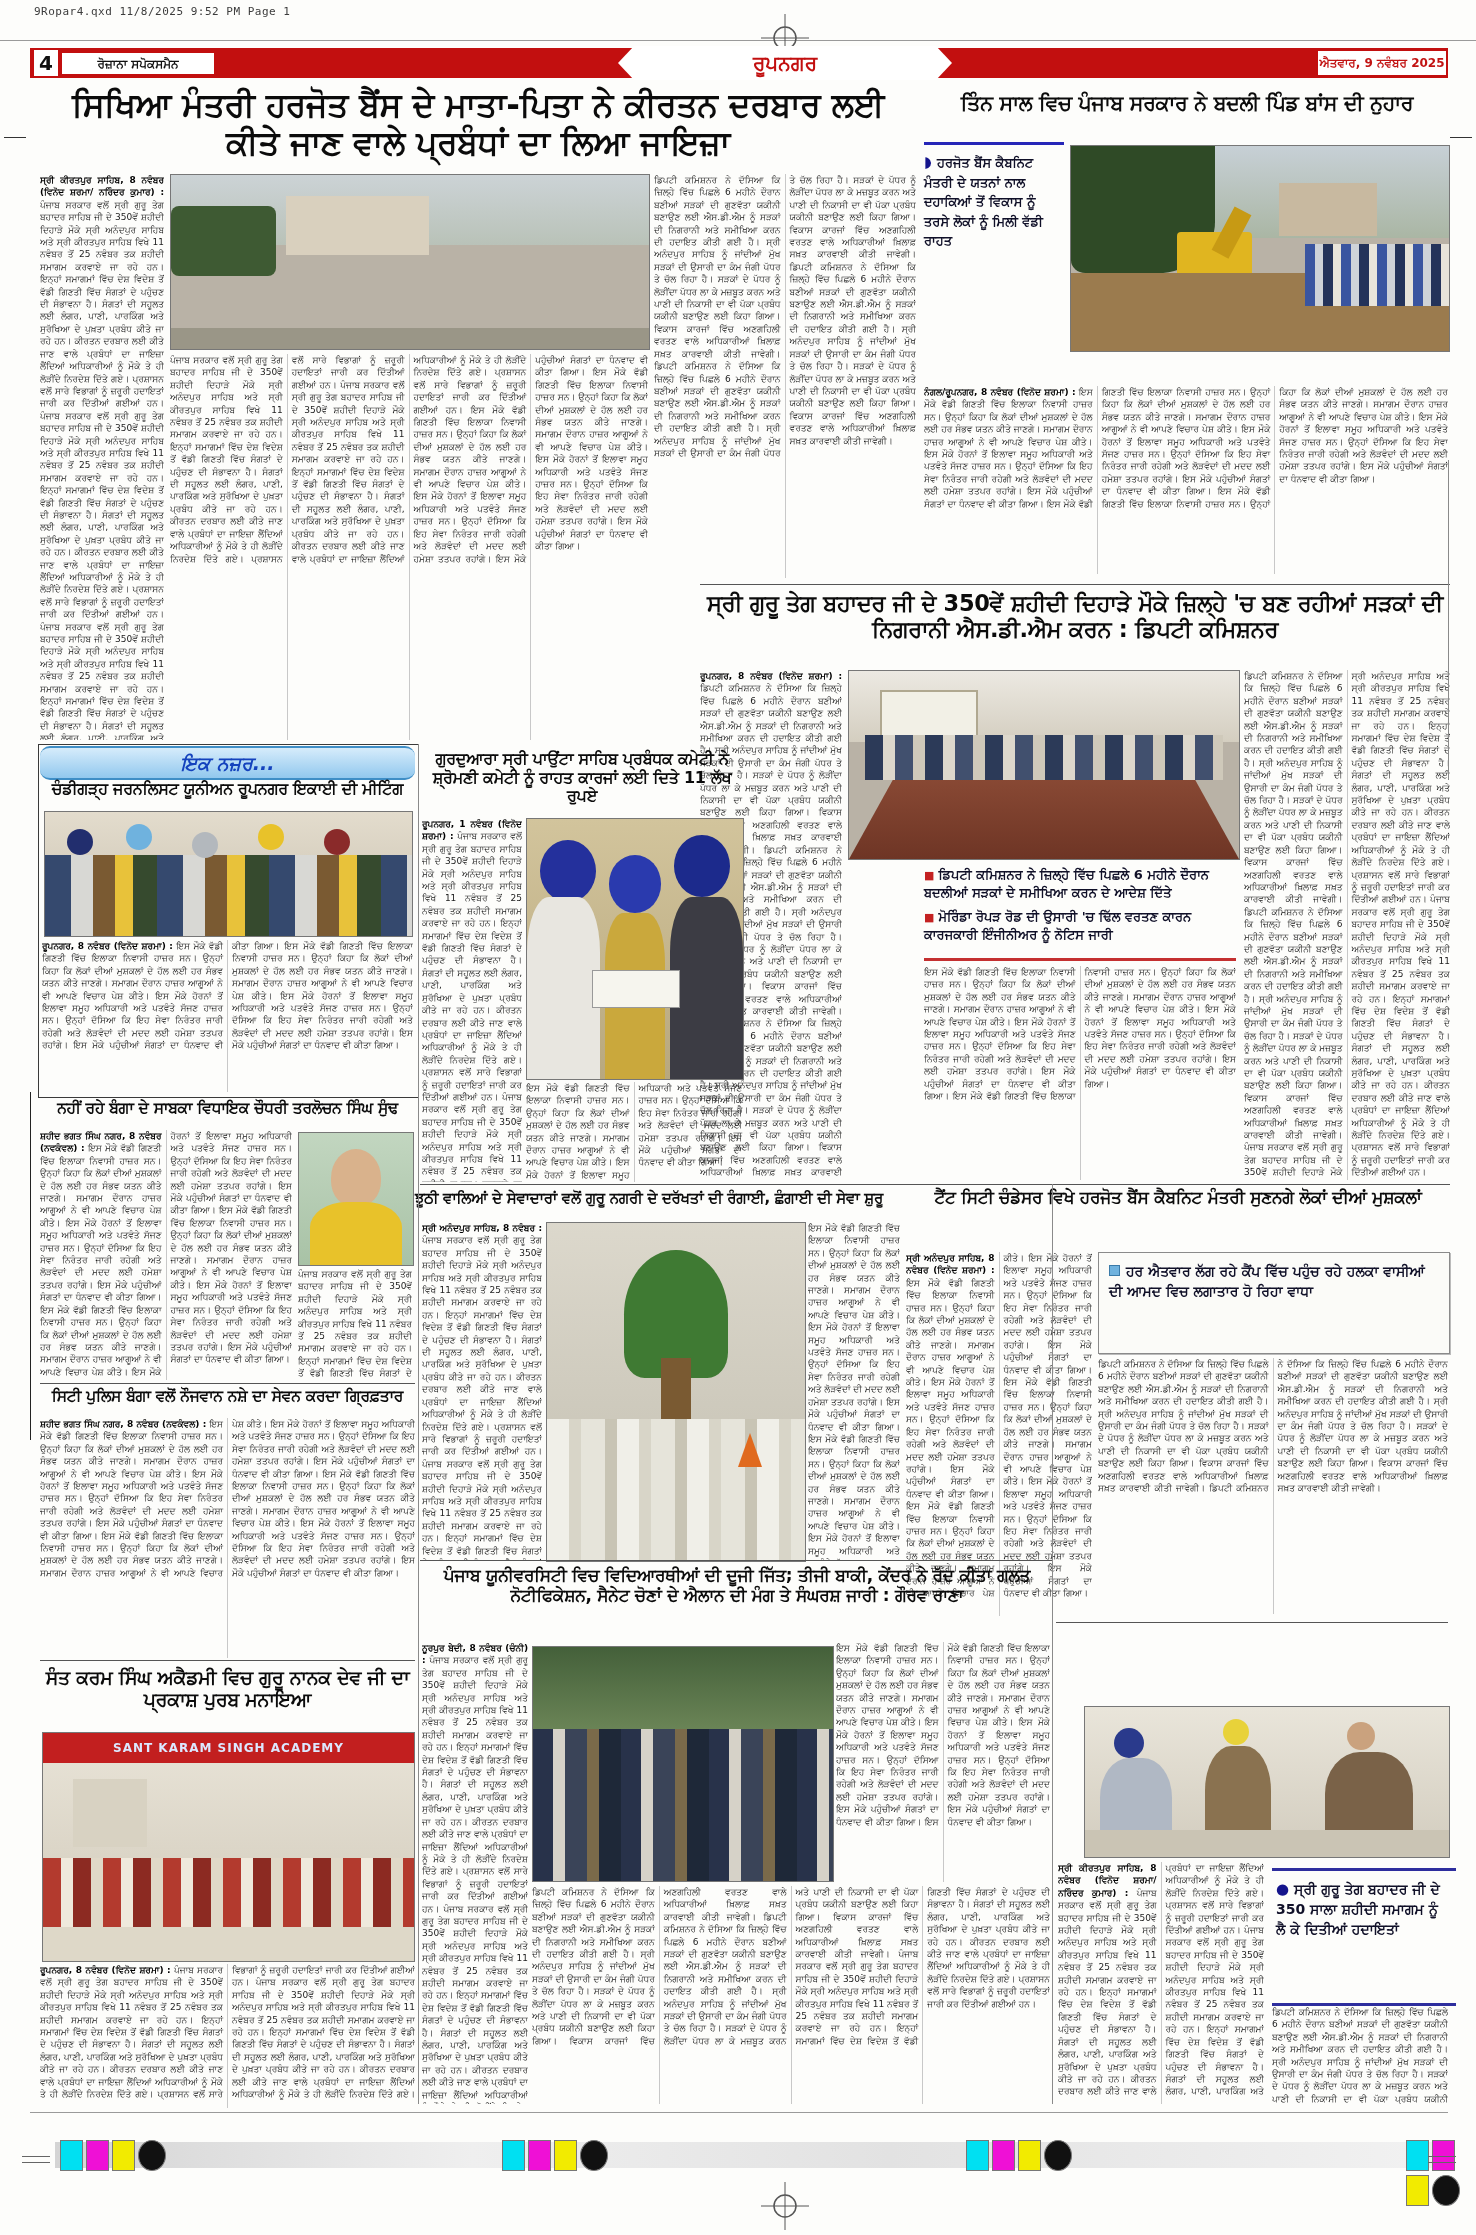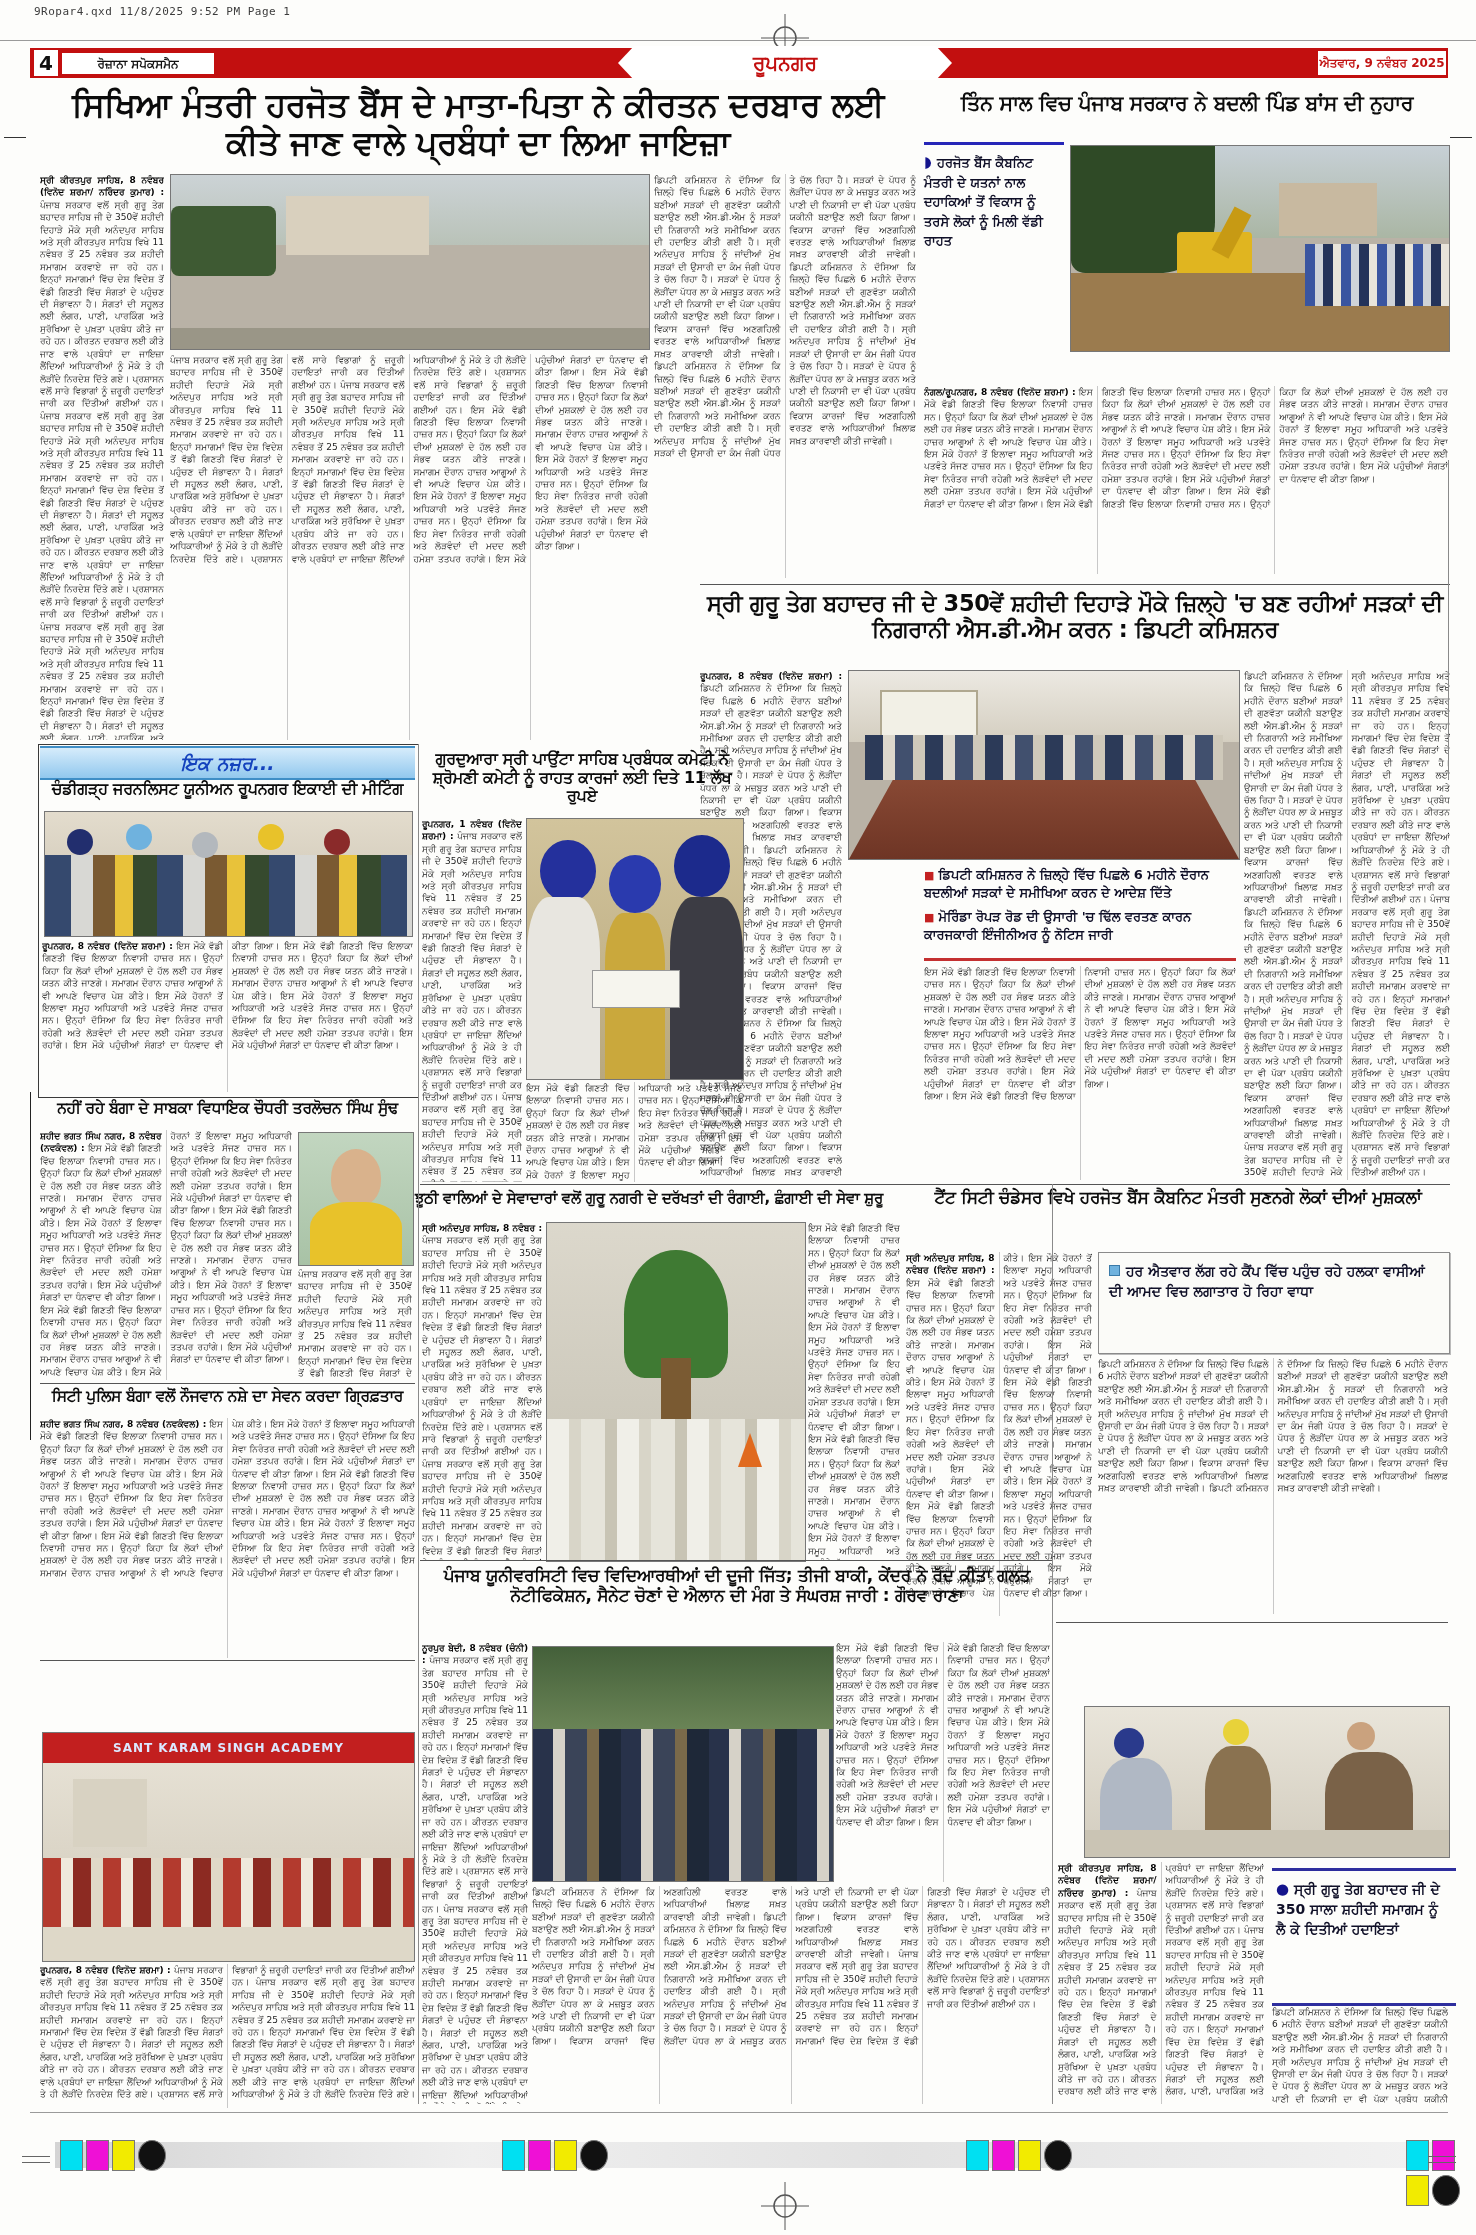--- a/index.html
+++ b/index.html
@@ -26,21 +26,21 @@
   .txt b{font-weight:bold;color:#000;}
   
   .photo{background:#b9b2a6;overflow:hidden;border:1px solid #777;}
   .ph{position:absolute;}
   
   .bigbullet{font-weight:bold;font-size:13px;line-height:1.35;color:#101028;}
   .redsq{color:#c42222;font-size:11px;margin-right:4px;}
   .bluedot{color:#14148c;font-size:15px;margin-right:5px;}
   .iknazar{background:linear-gradient(#d6ecfb,#92c8ee);border-top:2px solid #3f8ec6;border-bottom:2px solid #3f8ec6;
            display:flex;align-items:center;justify-content:center;font-weight:bold;font-style:italic;
-           font-size:19px;color:#1442bd;}
+           font-size:19px;color:#1442bd;border-radius:10px;}
   .boxed{border:1px solid #3a3a3a;}
   .tentbox{border:1px solid #8a8a8a;background:#fbfbf8;box-shadow:1px 1px 0 #bbb;padding:8px 10px;}
   .smobox{border-top:3px solid #2e2e9e;border-bottom:3px solid #2e2e9e;padding:8px 4px;}
   .swatch{width:21px;height:29px;display:inline-block;margin-right:3px;border:1px solid #777;}
 </style>
 </head>
 <body>
 
 <div id="page">
 
@@ -158,20 +158,21 @@
     <span>ਪੰਜਾਬ ਸਰਕਾਰ ਵਲੋਂ ਸ੍ਰੀ ਗੁਰੂ ਤੇਗ ਬਹਾਦਰ ਸਾਹਿਬ ਜੀ ਦੇ 350ਵੇਂ ਸ਼ਹੀਦੀ ਦਿਹਾੜੇ ਮੌਕੇ ਸ੍ਰੀ ਅਨੰਦਪੁਰ ਸਾਹਿਬ ਅਤੇ ਸ੍ਰੀ ਕੀਰਤਪੁਰ ਸਾਹਿਬ ਵਿਖੇ 11 ਨਵੰਬਰ ਤੋਂ 25 ਨਵੰਬਰ ਤਕ ਸ਼ਹੀਦੀ ਸਮਾਗਮ ਕਰਵਾਏ ਜਾ ਰਹੇ ਹਨ। ਇਨ੍ਹਾਂ ਸਮਾਗਮਾਂ ਵਿੱਚ ਦੇਸ਼ ਵਿਦੇਸ਼ ਤੋਂ ਵੱਡੀ ਗਿਣਤੀ ਵਿੱਚ ਸੰਗਤਾਂ ਦੇ ਪਹੁੰਚਣ ਦੀ ਸੰਭਾਵਨਾ ਹੈ। ਸੰਗਤਾਂ ਦੀ ਸਹੂਲਤ ਲਈ ਲੰਗਰ, ਪਾਣੀ, ਪਾਰਕਿੰਗ ਅਤੇ ਸੁਰੱਖਿਆ ਦੇ ਪੁਖ਼ਤਾ ਪ੍ਰਬੰਧ ਕੀਤੇ ਜਾ ਰਹੇ ਹਨ। ਕੀਰਤਨ ਦਰਬਾਰ ਲਈ ਕੀਤੇ ਜਾਣ ਵਾਲੇ ਪ੍ਰਬੰਧਾਂ ਦਾ ਜਾਇਜ਼ਾ ਲੈਂਦਿਆਂ ਅਧਿਕਾਰੀਆਂ ਨੂੰ ਮੌਕੇ ਤੇ ਹੀ ਲੋੜੀਂਦੇ ਨਿਰਦੇਸ਼ ਦਿੱਤੇ ਗਏ। ਪ੍ਰਸ਼ਾਸਨ ਵਲੋਂ ਸਾਰੇ ਵਿਭਾਗਾਂ ਨੂੰ ਜ਼ਰੂਰੀ ਹਦਾਇਤਾਂ ਜਾਰੀ ਕਰ ਦਿੱਤੀਆਂ ਗਈਆਂ ਹਨ।</span>
   </div>
 
   <div class="abs hairline" style="left:40px;top:1383px;width:375px;border-color:#555;"></div>
   <div class="abs hl" style="left:40px;top:1388px;width:375px;height:26px;font-size:15.5px;">ਸਿਟੀ ਪੁਲਿਸ ਬੰਗਾ ਵਲੋਂ ਨੌਜਵਾਨ ਨਸ਼ੇ ਦਾ ਸੇਵਨ ਕਰਦਾ ਗ੍ਰਿਫ਼ਤਾਰ</div>
   <div class="abs txt" style="left:40px;top:1418px;width:375px;height:240px;column-count:2;">
     <b>ਸ਼ਹੀਦ ਭਗਤ ਸਿੰਘ ਨਗਰ, 8 ਨਵੰਬਰ (ਨਵਕੰਵਲ) :</b> <span>ਇਸ ਮੌਕੇ ਵੱਡੀ ਗਿਣਤੀ ਵਿੱਚ ਇਲਾਕਾ ਨਿਵਾਸੀ ਹਾਜ਼ਰ ਸਨ। ਉਨ੍ਹਾਂ ਕਿਹਾ ਕਿ ਲੋਕਾਂ ਦੀਆਂ ਮੁਸ਼ਕਲਾਂ ਦੇ ਹੱਲ ਲਈ ਹਰ ਸੰਭਵ ਯਤਨ ਕੀਤੇ ਜਾਣਗੇ। ਸਮਾਗਮ ਦੌਰਾਨ ਹਾਜ਼ਰ ਆਗੂਆਂ ਨੇ ਵੀ ਆਪਣੇ ਵਿਚਾਰ ਪੇਸ਼ ਕੀਤੇ। ਇਸ ਮੌਕੇ ਹੋਰਨਾਂ ਤੋਂ ਇਲਾਵਾ ਸਮੂਹ ਅਧਿਕਾਰੀ ਅਤੇ ਪਤਵੰਤੇ ਸੱਜਣ ਹਾਜ਼ਰ ਸਨ। ਉਨ੍ਹਾਂ ਦੱਸਿਆ ਕਿ ਇਹ ਸੇਵਾ ਨਿਰੰਤਰ ਜਾਰੀ ਰਹੇਗੀ ਅਤੇ ਲੋੜਵੰਦਾਂ ਦੀ ਮਦਦ ਲਈ ਹਮੇਸ਼ਾ ਤਤਪਰ ਰਹਾਂਗੇ। ਇਸ ਮੌਕੇ ਪਹੁੰਚੀਆਂ ਸੰਗਤਾਂ ਦਾ ਧੰਨਵਾਦ ਵੀ ਕੀਤਾ ਗਿਆ। ਇਸ ਮੌਕੇ ਵੱਡੀ ਗਿਣਤੀ ਵਿੱਚ ਇਲਾਕਾ ਨਿਵਾਸੀ ਹਾਜ਼ਰ ਸਨ। ਉਨ੍ਹਾਂ ਕਿਹਾ ਕਿ ਲੋਕਾਂ ਦੀਆਂ ਮੁਸ਼ਕਲਾਂ ਦੇ ਹੱਲ ਲਈ ਹਰ ਸੰਭਵ ਯਤਨ ਕੀਤੇ ਜਾਣਗੇ। ਸਮਾਗਮ ਦੌਰਾਨ ਹਾਜ਼ਰ ਆਗੂਆਂ ਨੇ ਵੀ ਆਪਣੇ ਵਿਚਾਰ ਪੇਸ਼ ਕੀਤੇ। ਇਸ ਮੌਕੇ ਹੋਰਨਾਂ ਤੋਂ ਇਲਾਵਾ ਸਮੂਹ ਅਧਿਕਾਰੀ ਅਤੇ ਪਤਵੰਤੇ ਸੱਜਣ ਹਾਜ਼ਰ ਸਨ। ਉਨ੍ਹਾਂ ਦੱਸਿਆ ਕਿ ਇਹ ਸੇਵਾ ਨਿਰੰਤਰ ਜਾਰੀ ਰਹੇਗੀ ਅਤੇ ਲੋੜਵੰਦਾਂ ਦੀ ਮਦਦ ਲਈ ਹਮੇਸ਼ਾ ਤਤਪਰ ਰਹਾਂਗੇ। ਇਸ ਮੌਕੇ ਪਹੁੰਚੀਆਂ ਸੰਗਤਾਂ ਦਾ ਧੰਨਵਾਦ ਵੀ ਕੀਤਾ ਗਿਆ। ਇਸ ਮੌਕੇ ਵੱਡੀ ਗਿਣਤੀ ਵਿੱਚ ਇਲਾਕਾ ਨਿਵਾਸੀ ਹਾਜ਼ਰ ਸਨ। ਉਨ੍ਹਾਂ ਕਿਹਾ ਕਿ ਲੋਕਾਂ ਦੀਆਂ ਮੁਸ਼ਕਲਾਂ ਦੇ ਹੱਲ ਲਈ ਹਰ ਸੰਭਵ ਯਤਨ ਕੀਤੇ ਜਾਣਗੇ। ਸਮਾਗਮ ਦੌਰਾਨ ਹਾਜ਼ਰ ਆਗੂਆਂ ਨੇ ਵੀ ਆਪਣੇ ਵਿਚਾਰ ਪੇਸ਼ ਕੀਤੇ। ਇਸ ਮੌਕੇ ਹੋਰਨਾਂ ਤੋਂ ਇਲਾਵਾ ਸਮੂਹ ਅਧਿਕਾਰੀ ਅਤੇ ਪਤਵੰਤੇ ਸੱਜਣ ਹਾਜ਼ਰ ਸਨ। ਉਨ੍ਹਾਂ ਦੱਸਿਆ ਕਿ ਇਹ ਸੇਵਾ ਨਿਰੰਤਰ ਜਾਰੀ ਰਹੇਗੀ ਅਤੇ ਲੋੜਵੰਦਾਂ ਦੀ ਮਦਦ ਲਈ ਹਮੇਸ਼ਾ ਤਤਪਰ ਰਹਾਂਗੇ। ਇਸ ਮੌਕੇ ਪਹੁੰਚੀਆਂ ਸੰਗਤਾਂ ਦਾ ਧੰਨਵਾਦ ਵੀ ਕੀਤਾ ਗਿਆ।</span>
   </div>
 
   <div class="abs hairline" style="left:40px;top:1660px;width:375px;border-color:#555;"></div>
+  <div class="abs hl" style="left:40px;top:1666px;width:375px;height:62px;font-size:19px;">ਸੰਤ ਕਰਮ ਸਿੰਘ ਅਕੈਡਮੀ ਵਿਚ ਗੁਰੂ ਨਾਨਕ ਦੇਵ ਜੀ ਦਾ ਪ੍ਰਕਾਸ਼ ਪੁਰਬ ਮਨਾਇਆ</div>
   <div class="abs photo" style="left:42px;top:1732px;width:371px;height:228px;">
     <div class="ph" style="left:0;top:0;width:100%;height:100%;background:linear-gradient(#e9e4d8,#cfc8b8);"></div>
     <div class="ph" style="left:0;top:0;width:100%;height:30px;background:#c21f1f;display:flex;align-items:center;justify-content:center;">
       <span style="font-size:12px;font-weight:bold;color:#dce8ff;letter-spacing:1px;">SANT KARAM SINGH ACADEMY</span>
     </div>
     <div class="ph" style="left:0;top:55%;width:100%;height:30%;background:repeating-linear-gradient(90deg,#b33a2e 0 18px,#efe9dc 18px 30px,#8c2a22 30px 48px,#e0d8c8 48px 60px);"></div>
     <div class="ph" style="left:0;top:85%;width:100%;height:15%;background:#ded8c8;"></div>
     <div class="ph" style="left:8%;top:20%;width:20%;height:30%;background:#d8d2c2;"></div>
   </div>
   <div class="abs txt" style="left:40px;top:1964px;width:375px;height:144px;column-count:2;">

